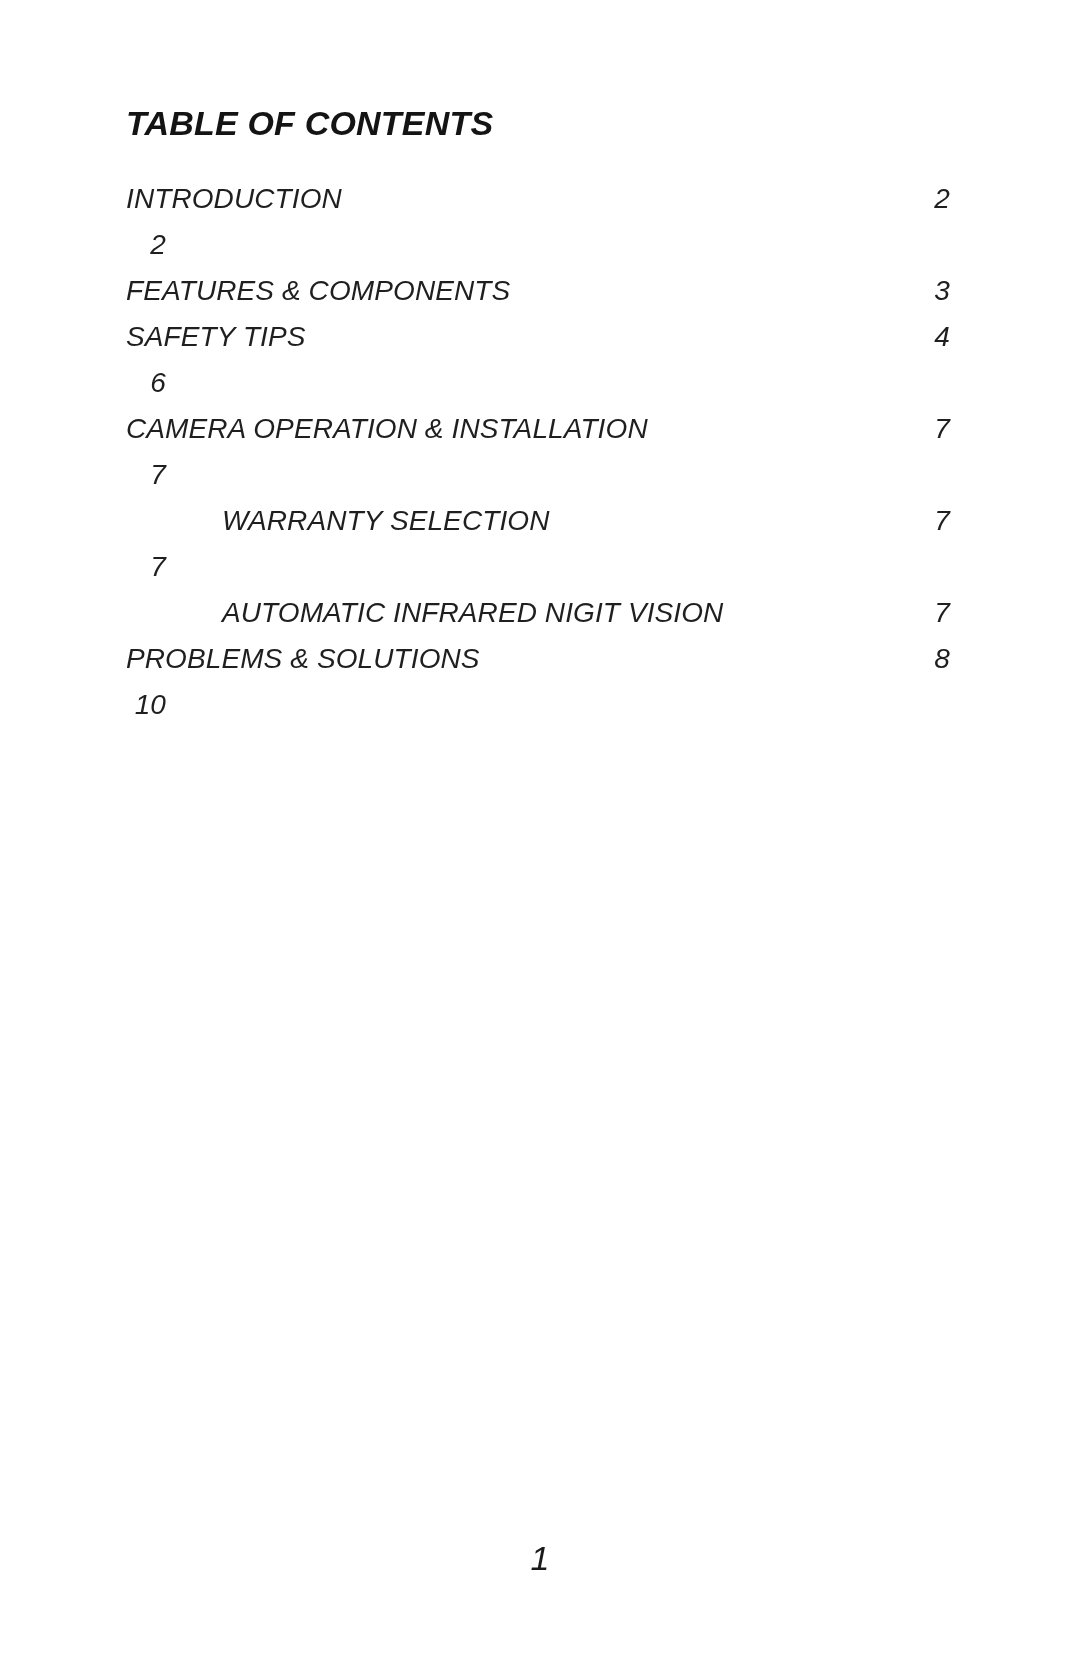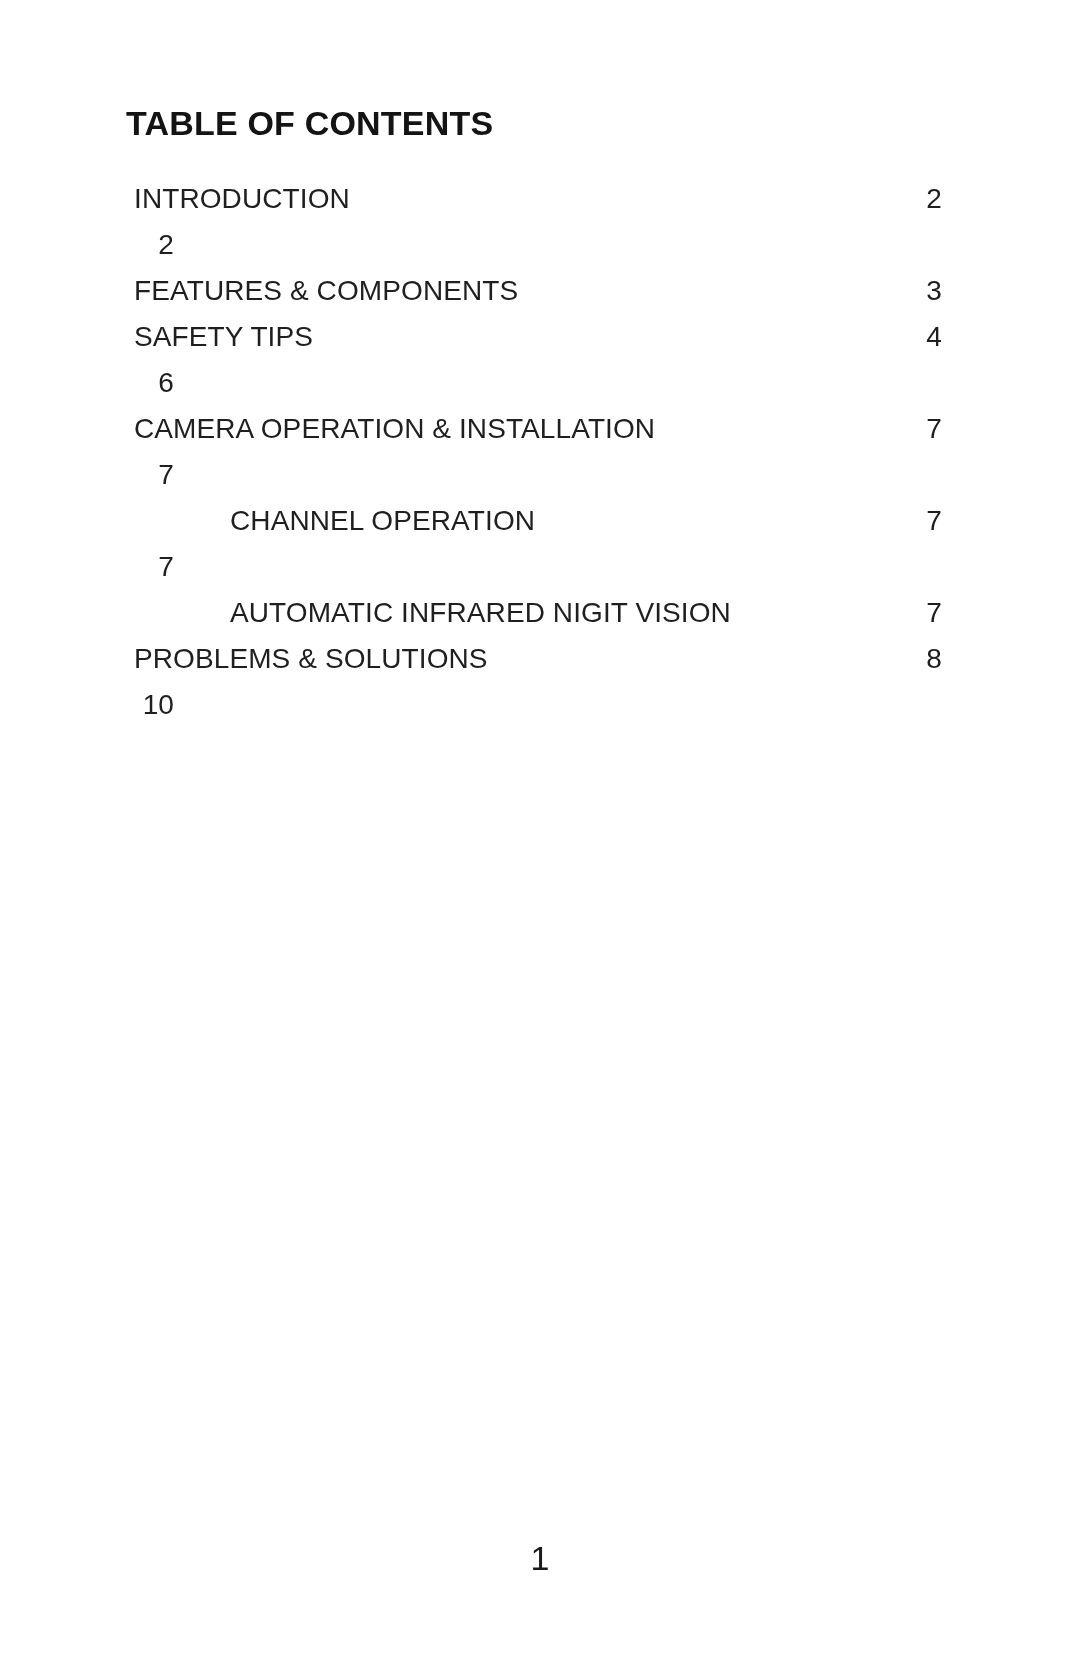--- a/index.html
+++ b/index.html
@@ -16,41 +16,42 @@
     overflow: hidden;
   }
 
   .page {
     position: absolute;
     left: 0;
     top: 0;
     width: 1080px;
     height: 1176px;
     background: #ffffff;
+    font-style: italic;
   }
 
   .content {
     position: absolute;
     left: 126px;
     top: 104px;
     width: 824px;
   }
 
   .doc-title {
     font-size: 34px;
     font-weight: 700;
     letter-spacing: 0.2px;
     color: #141414;
     margin: 0 0 42px 0;
     line-height: 1.15;
     white-space: nowrap;
   }
 
   .toc-list {
-    margin: 8px;
+    margin: 0;
     padding: 0;
     list-style: none;
   }
 
   .toc-row {
     display: flex;
     align-items: baseline;
     justify-content: space-between;
     font-size: 28px;
     font-weight: 400;
@@ -114,21 +115,21 @@
           <span class="toc-page">6</span>
         </li>
         <li class="toc-row level-0">
           <span class="toc-label">CAMERA OPERATION &amp; INSTALLATION</span>
           <span class="toc-page">7</span>
         </li>
         <li class="toc-row level-1">
           <span class="toc-page">7</span>
         </li>
         <li class="toc-row level-1">
-          <span class="toc-label">CHANNEL OPERATION</span>
+          <span class="toc-label">WARRANTY SELECTION</span>
           <span class="toc-page">7</span>
         </li>
         <li class="toc-row level-1">
           <span class="toc-page">7</span>
         </li>
         <li class="toc-row level-1">
           <span class="toc-label">AUTOMATIC INFRARED NIGIT VISION</span>
           <span class="toc-page">7</span>
         </li>
         <li class="toc-row level-0">

